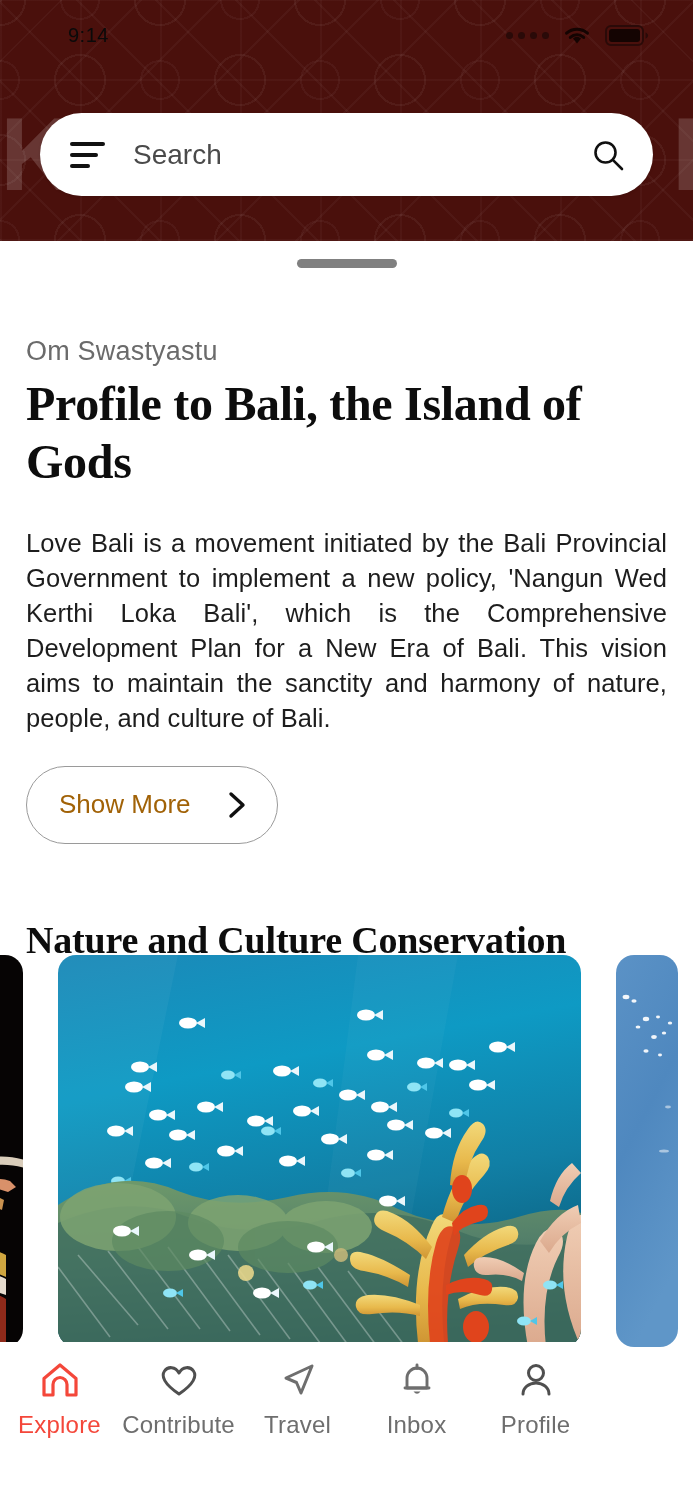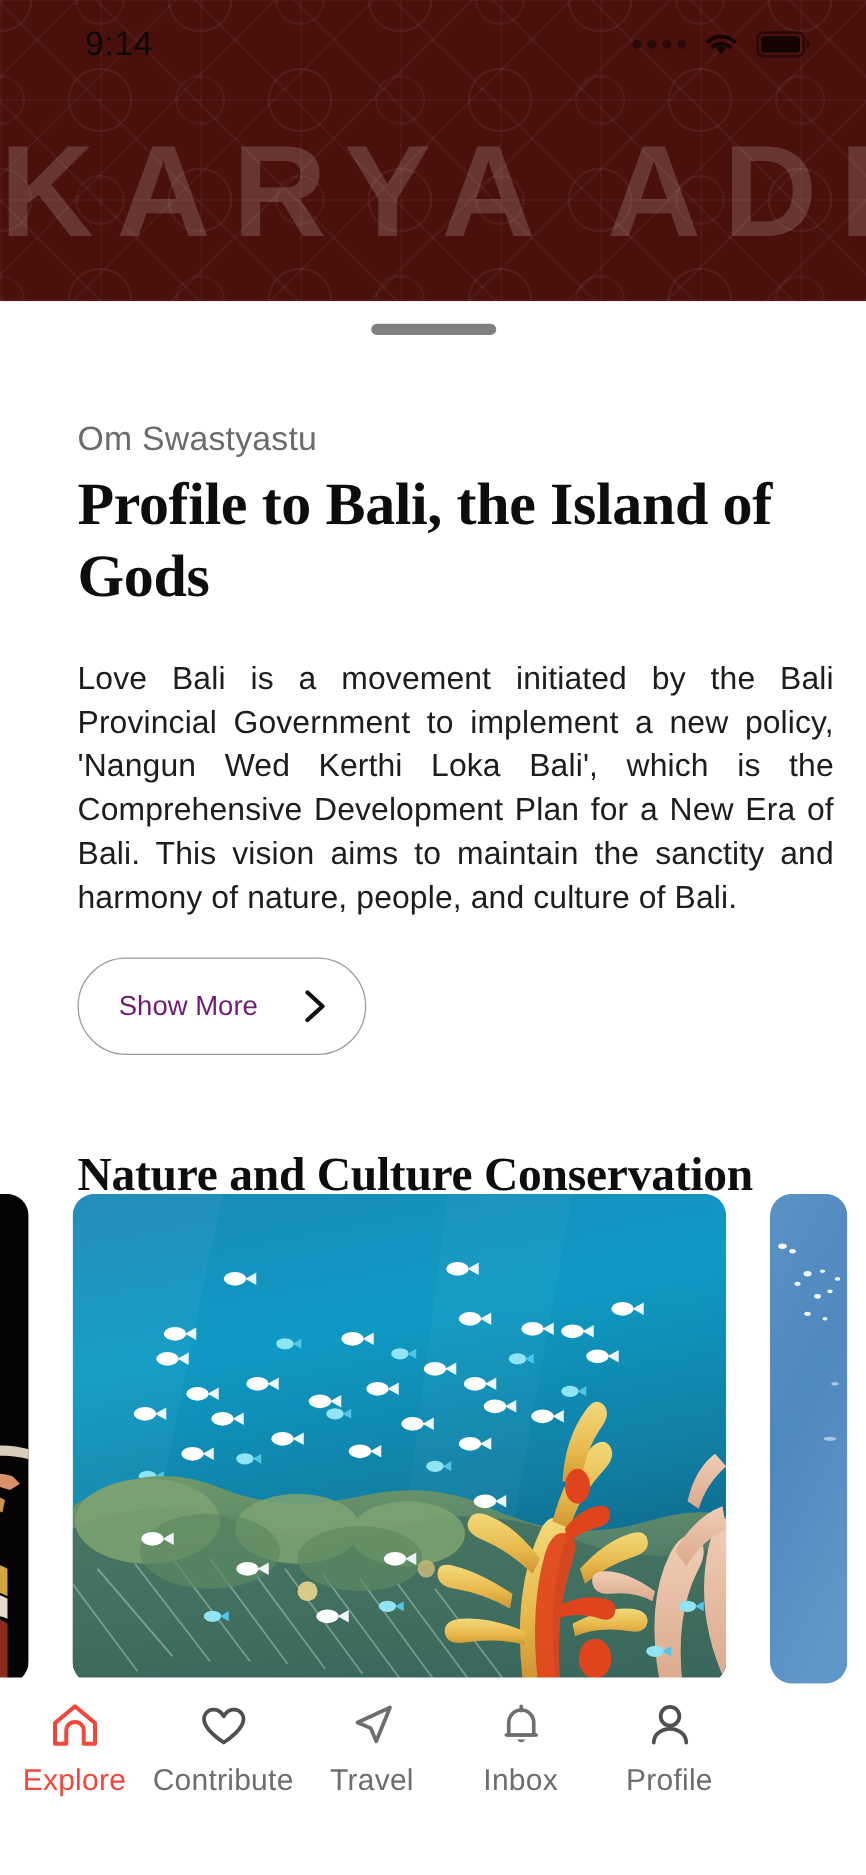--- a/index.html
+++ b/index.html
@@ -67,21 +67,21 @@
   
   .statusbar {
     position:absolute; top:0; left:0;
     width:693px; height:70px;
     display:flex; align-items:center;
     justify-content:space-between;
     padding:0 44px 0 68px;
     z-index:5;
   }
   .status-time {
-    font-size:27px; font-weight:500;
+    font-size:20px; font-weight:500;
     color:#0a0a0a;
     letter-spacing:0.5px;
   }
   .status-right {
     display:flex; align-items:center; gap:13px;
   }
   .signal-dots { display:flex; gap:5px; align-items:center; }
   .signal-dots i {
     width:7px; height:7px; border-radius:50%;
     background:#2a0a08; display:block;
@@ -133,21 +133,21 @@
     top:241px; left:0;
     width:693px; height:1259px;
     background:#ffffff;
   }
   .drag-handle {
     width:100px; height:9px;
     border-radius:5px;
     background:#808080;
     margin:18px auto 0 auto;
   }
-  .content { padding:0 26px;margin-left:36px; }
+  .content { padding:0 26px; }
 
   .eyebrow {
     margin-top:68px;
     font-size:27px;
     color:#6b6b6b;
     letter-spacing:0.2px;
   }
   .page-title {
     margin-top:8px;
     font-family:"Liberation Serif", serif;
@@ -169,22 +169,22 @@
     margin-top:30px;
     display:inline-flex; align-items:center;
     gap:36px;
     height:78px;
     padding:0 30px 0 32px;
     border:1.6px solid #9a9a9a;
     border-radius:40px;
     background:#ffffff;
     cursor:pointer;
     font-family:"Liberation Sans", sans-serif;
-    font-size:22px;
-    color:#701a75;
+    font-size:26px;
+    color:#a16207;
   }
   .chevron-right { width:20px; height:28px; display:block; }
 
   .section-title {
     margin-top:76px;
     font-family:Liberation Serif, serif;
     font-weight:700;
     font-size:38px;
     line-height:1.1;
     color:#0d0d0d;
@@ -273,20 +273,32 @@
         <path d="M8.3 13.4c1.8-1.6 4.1-2.6 6.7-2.6s4.9 1 6.7 2.6" fill="none" stroke="#140402" stroke-width="3" stroke-linecap="round"></path>
       </svg>
       <svg class="icon-battery" viewBox="0 0 44 23">
         <rect x="1" y="2" width="37" height="19" rx="5" ry="5" fill="none" stroke="#2a0a08" stroke-width="2"></rect>
         <rect x="4" y="5" width="31" height="13" rx="3" ry="3" fill="#140402"></rect>
         <path d="M40.5 8.5c1.8.6 2.6 2.1 2.6 3.1s-.8 2.5-2.6 3.1z" fill="#2a0a08"></path>
       </svg>
     </div>
   </div>
 
+  <div class="searchbar">
+    <span class="menu-icon">
+      <span></span>
+        <span></span>
+        <span></span>
+    </span>
+    <input class="search-input" type="text" placeholder="Search" style="">
+    <svg class="search-icon" viewBox="0 0 34 34">
+      <circle cx="14.5" cy="14.5" r="10" fill="none" stroke="#101010" stroke-width="2.6"></circle>
+      <line x1="21.8" y1="21.8" x2="31" y2="31" stroke="#101010" stroke-width="2.6" stroke-linecap="round"></line>
+    </svg>
+  </div>
 
   <div class="sheet">
     <div class="drag-handle"></div>
 
     <div class="content">
       <div class="eyebrow">Om Swastyastu</div>
       <h1 class="page-title">Profile to Bali, the Island of Gods</h1>
       <p class="body-copy">Love Bali is a movement initiated by the Bali Provincial Government to implement a new policy, 'Nangun Wed Kerthi Loka Bali', which is the Comprehensive Development Plan for a New Era of Bali. This vision aims to maintain the sanctity and harmony of nature, people, and culture of Bali.</p>
 
       <button class="show-more">

